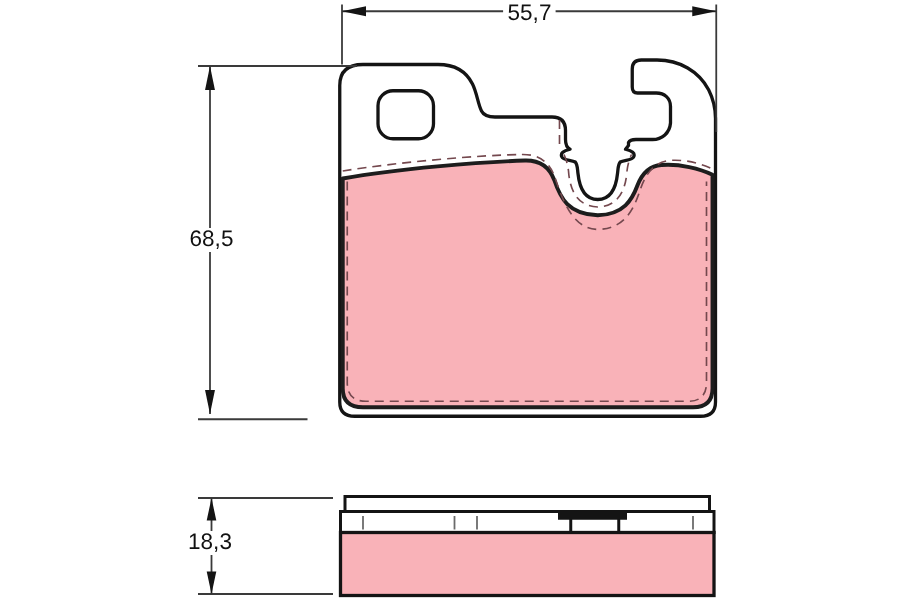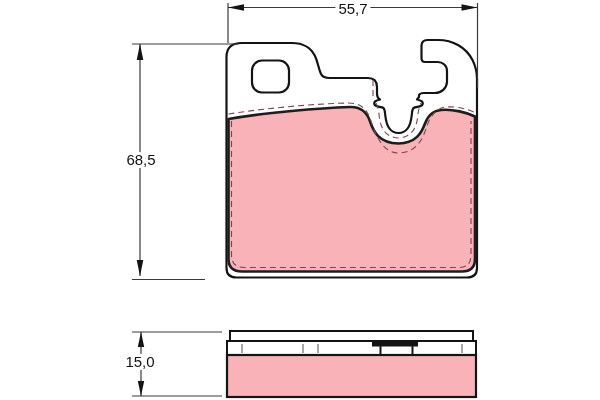--- a/index.html
+++ b/index.html
@@ -145,14 +145,14 @@
       <path d="M 141 332 L 141 396"></path>
       <polygon points="141,332 137.8,347 144.2,347" fill="#141414" stroke="none"></polygon>
       <polygon points="141,396 137.8,381 144.2,381" fill="#141414" stroke="none"></polygon>
     </g>
   </svg>
 
   <div class="dim-label" style="left:353px;top:9px;">55,7</div>
 
   <div class="dim-label" style="left:141px;top:160px;">68,5</div>
 
-  <div class="dim-label" style="left:140px;top:362px;">15,0</div>
+  <div class="dim-label" style="left:140px;top:362px;">18,3</div>
 </div>
 
 </body></html>

